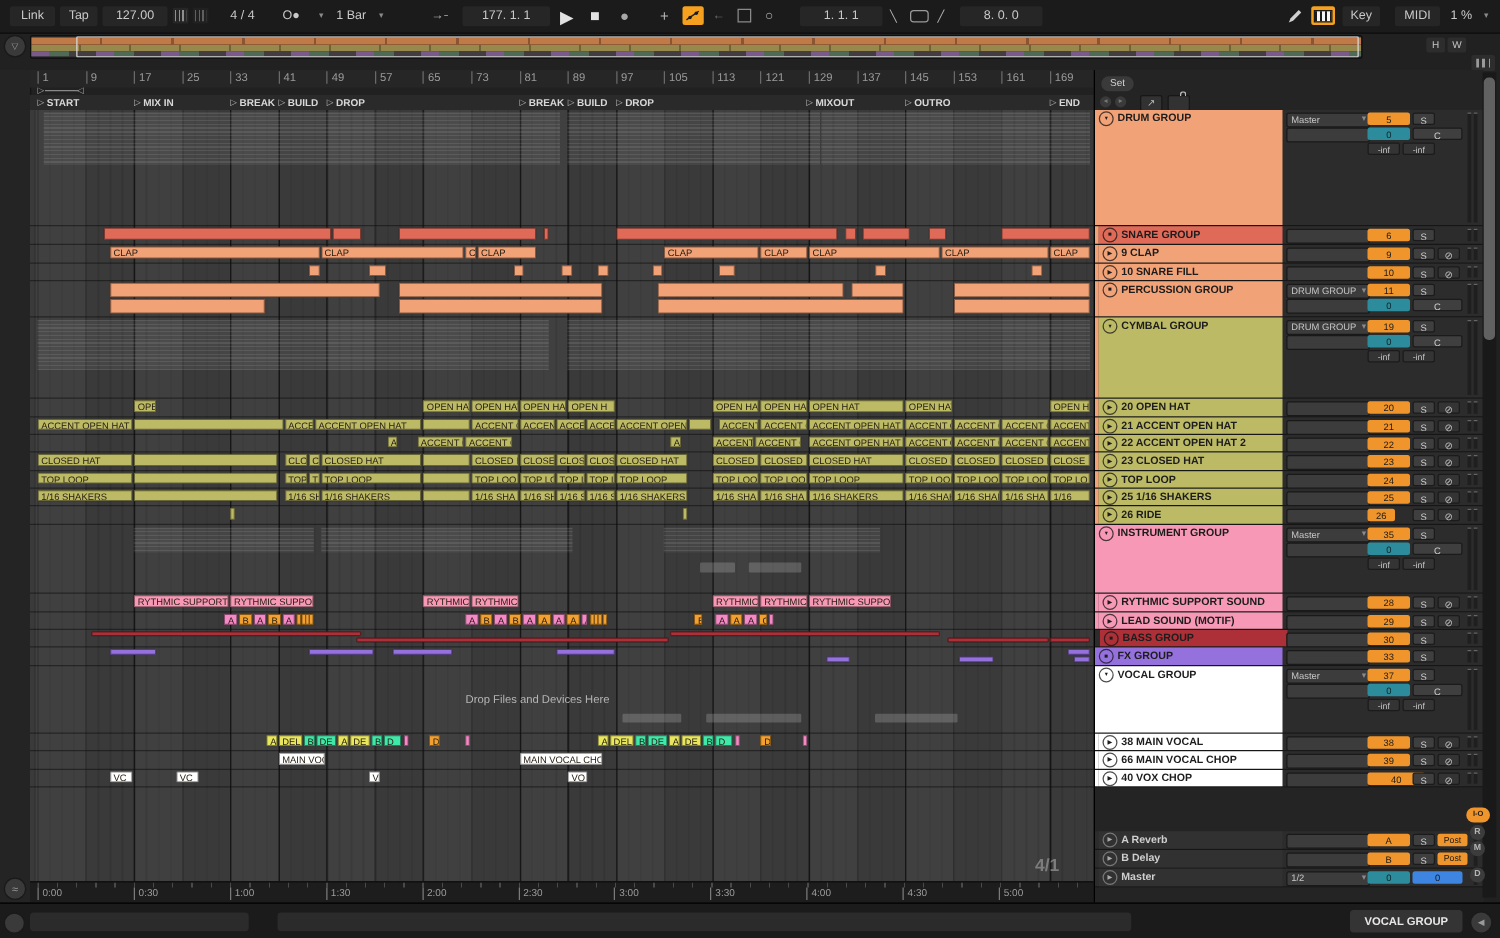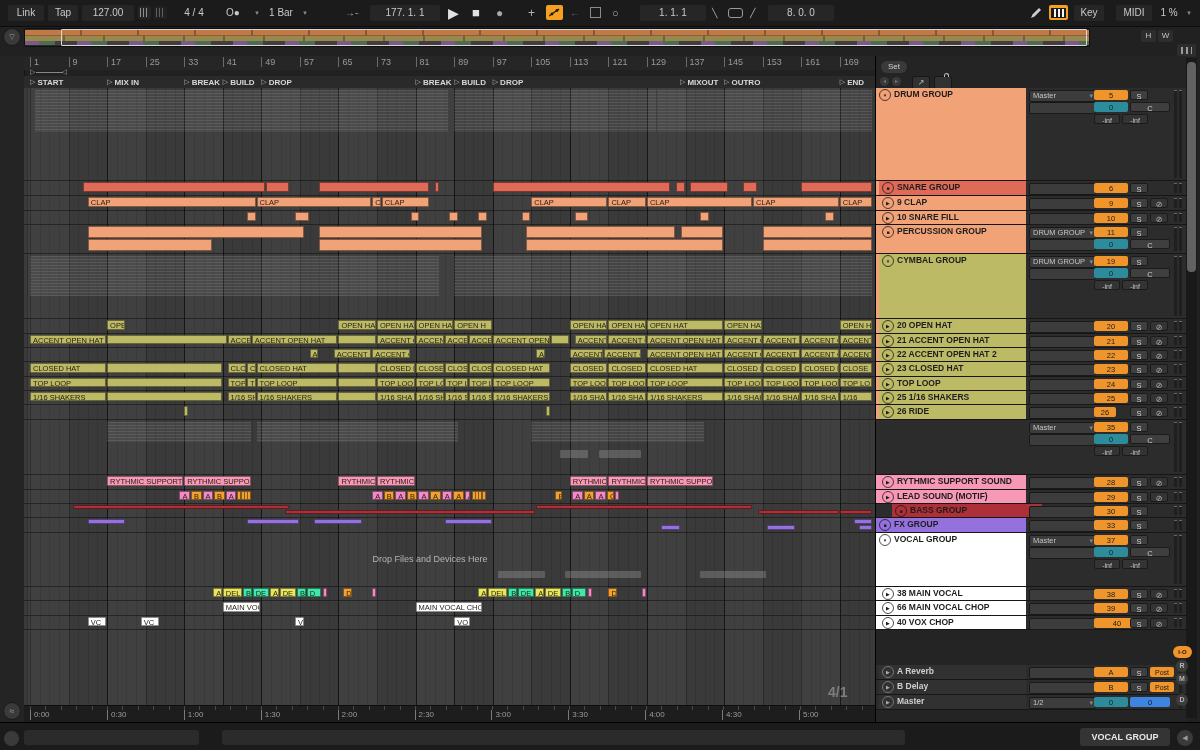--- a/index.html
+++ b/index.html
@@ -240,21 +240,21 @@
         <div class="ltx">BREAK</div>
       </div>
       <div class="locator" style="left: 430.16px;">
         <div class="tri">▷</div>
         <div class="ltx">BUILD</div>
       </div>
       <div class="locator" style="left: 468.72px;">
         <div class="tri">▷</div>
         <div class="ltx">DROP</div>
       </div>
-      <div class="locator" style="left: 656px;">
+      <div class="locator" style="left: 621px;">
         <div class="tri">▷</div>
         <div class="ltx">MIXOUT</div>
       </div>
       <div class="locator" style="left: 700.08px;">
         <div class="tri">▷</div>
         <div class="ltx">OUTRO</div>
       </div>
       <div class="locator" style="left: 815.76px;">
         <div class="tri">▷</div>
         <div class="ltx">END</div>
@@ -732,20 +732,24 @@
             <div class="hlabel">26 RIDE</div>
           </div>
           <div class="rbox" style="top: 2px;"></div>
           <div class="mbox numb" style="left: 218px; top: 2px; width: 22px;">26</div>
           <div class="mbox sb" style="left: 254px; top: 2px; width: 18px;">S</div>
           <div class="mbox devb" style="left: 274px; top: 2px; width: 18px;">⊘</div>
           <div class="meterbar" style="left: 298px; top: 2px; height: 9px;"></div>
           <div class="meterbar" style="left: 303px; top: 2px; height: 9px;"></div>
         </div>
         <div class="hrow" style="top: 332px; height: 54px;">
+          <div class="hname" style="left: 0px; width: 150px; background: rgb(247, 153, 182);">
+            <div class="tic">▾</div>
+            <div class="hlabel">INSTRUMENT GROUP</div>
+          </div>
           <div class="rbox" style="top: 2px;">Master<div class="caret" style="position: absolute; right: 2px; top: 0px;">▾</div></div>
           <div class="rbox" style="top: 14px;"></div>
           <div class="mbox numb" style="left: 218px; top: 2px; width: 34px;">35</div>
           <div class="mbox sb" style="left: 254px; top: 2px; width: 18px;">S</div>
           <div class="mbox panb" style="left: 218px; top: 14px; width: 34px;">0</div>
           <div class="mbox sb" style="left: 254px; top: 14px; width: 40px;">C</div>
           <div class="mbox infb" style="left: 218px; top: 26px; width: 26px;">-inf</div>
           <div class="mbox infb" style="left: 246px; top: 26px; width: 26px;">-inf</div>
           <div class="meterbar" style="left: 298px; top: 2px; height: 49px;"></div>
           <div class="meterbar" style="left: 303px; top: 2px; height: 49px;"></div>
@@ -770,21 +774,21 @@
             <div class="hlabel">LEAD SOUND (MOTIF)</div>
           </div>
           <div class="rbox" style="top: 2px;"></div>
           <div class="mbox numb" style="left: 218px; top: 2px; width: 34px;">29</div>
           <div class="mbox sb" style="left: 254px; top: 2px; width: 18px;">S</div>
           <div class="mbox devb" style="left: 274px; top: 2px; width: 18px;">⊘</div>
           <div class="meterbar" style="left: 298px; top: 2px; height: 8px;"></div>
           <div class="meterbar" style="left: 303px; top: 2px; height: 8px;"></div>
         </div>
         <div class="hrow" style="top: 416px; height: 13px;">
-          <div class="hname" style="left: 16px; width: 150px; background: rgb(173, 48, 56);">
+          <div class="hname" style="left: 4px; width: 150px; background: rgb(173, 48, 56);">
             <div class="tic">■</div>
             <div class="hlabel">BASS GROUP</div>
           </div>
           <div class="rbox" style="top: 2px;"></div>
           <div class="mbox numb" style="left: 218px; top: 2px; width: 34px;">30</div>
           <div class="mbox sb" style="left: 254px; top: 2px; width: 18px;">S</div>
           <div class="meterbar" style="left: 298px; top: 2px; height: 8px;"></div>
           <div class="meterbar" style="left: 303px; top: 2px; height: 8px;"></div>
         </div>
         <div class="hrow" style="top: 430px; height: 14px;">

